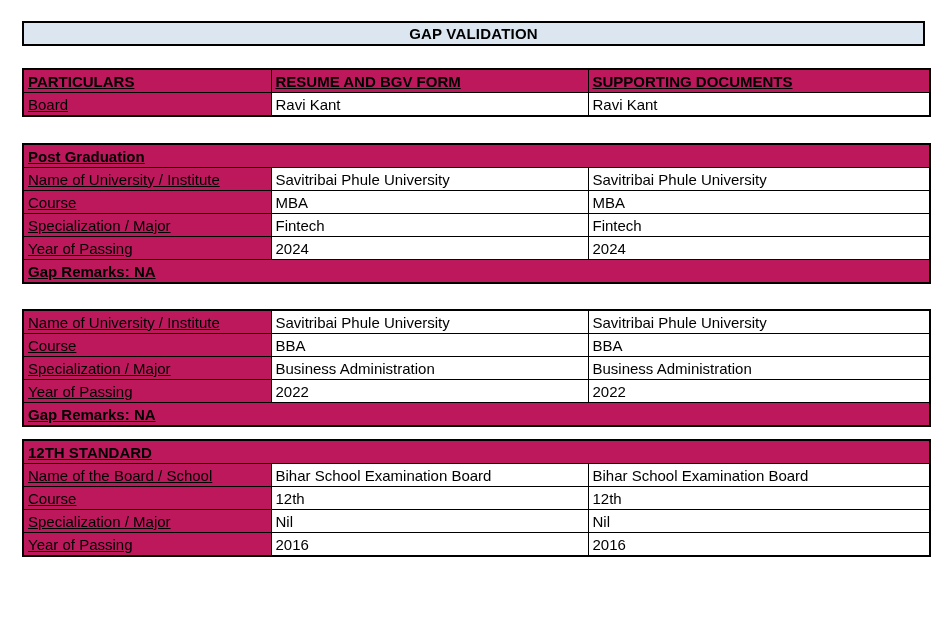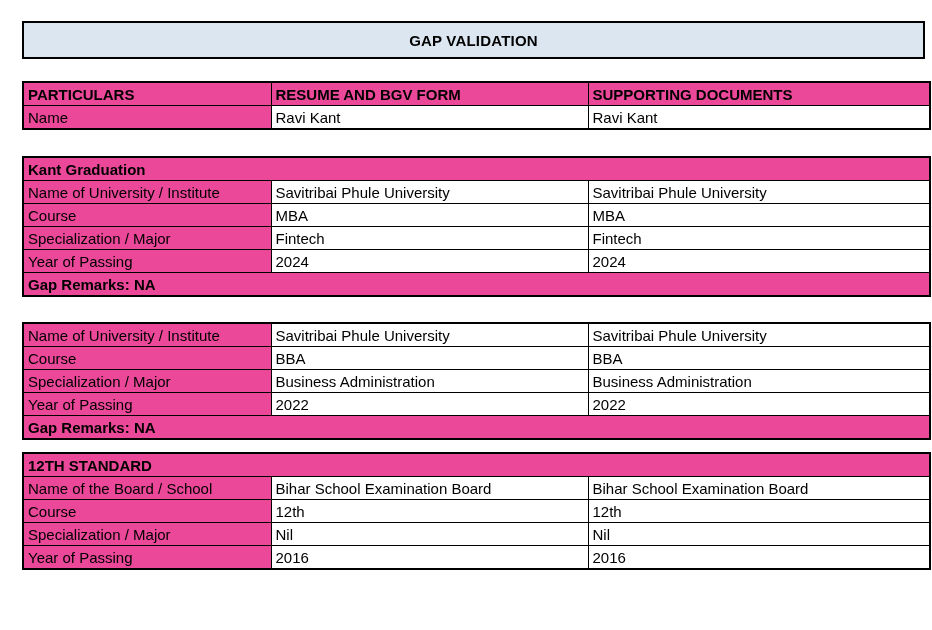--- a/index.html
+++ b/index.html
@@ -10,21 +10,21 @@
     background: #ffffff;
     font-family: "Liberation Sans", sans-serif;
     font-size: 15px;
     color: #000000;
     overflow: hidden;
   }
   .titlebar {
     box-sizing: border-box;
     margin: 21px 13px 0 22px;
     width: 903px;
-    height: 38px;
+    height: 25px;
     border: 2px solid #000000;
     background: #dce6f1;
     display: flex;
     align-items: center;
     justify-content: center;
     font-weight: bold;
     letter-spacing: 0.2px;
   }
   table.grid {
     border-collapse: collapse;
@@ -36,21 +36,21 @@
   table.grid td, table.grid th {
     border: 1px solid #000000;
     height: 22px;
     padding: 0 4px;
     text-align: left;
     vertical-align: middle;
     white-space: nowrap;
     overflow: hidden;
   }
   table.grid th { font-weight: bold; }
-  .fill { background: #ec4899; }
+  .fill { background: #be185d; text-decoration: underline; }
   .bold { font-weight: bold; }
   .c1 { width: 248px; }
   .c2 { width: 317px; }
   .c3 { width: 342px; }
   .t1 { margin-top: 22px; }
   .t2 { margin-top: 26px; }
   .t3 { margin-top: 25px; }
   .t4 { margin-top: 12px; }
 </style>
 </head>
@@ -64,36 +64,36 @@
       <col class="c2">
       <col class="c3">
     </colgroup>
   <tbody>
       <tr>
     <th class="fill">PARTICULARS</th>
     <th class="fill">RESUME AND BGV FORM</th>
     <th class="fill">SUPPORTING DOCUMENTS</th>
   </tr>
   <tr>
-    <td class="fill">Name</td>
+    <td class="fill">Board</td>
     <td>Ravi Kant</td>
     <td>Ravi Kant</td>
   </tr>
 </tbody>
   </table>
 
 <table class="grid t2">
   <colgroup>
       <col class="c1">
       <col class="c2">
       <col class="c3">
     </colgroup>
   <tbody>
       <tr>
-    <td colspan="3" class="fill bold">Kant Graduation</td>
+    <td colspan="3" class="fill bold">Post Graduation</td>
   </tr>
   <tr>
     <td class="fill">Name of University / Institute</td>
     <td>Savitribai Phule University</td>
     <td>Savitribai Phule University</td>
   </tr>
   <tr>
     <td class="fill">Course</td>
     <td>MBA</td>
     <td>MBA</td>

